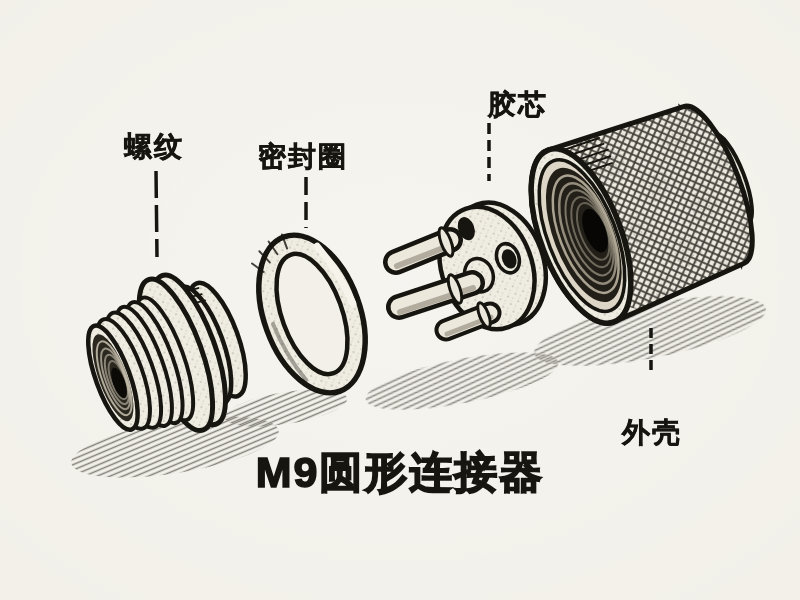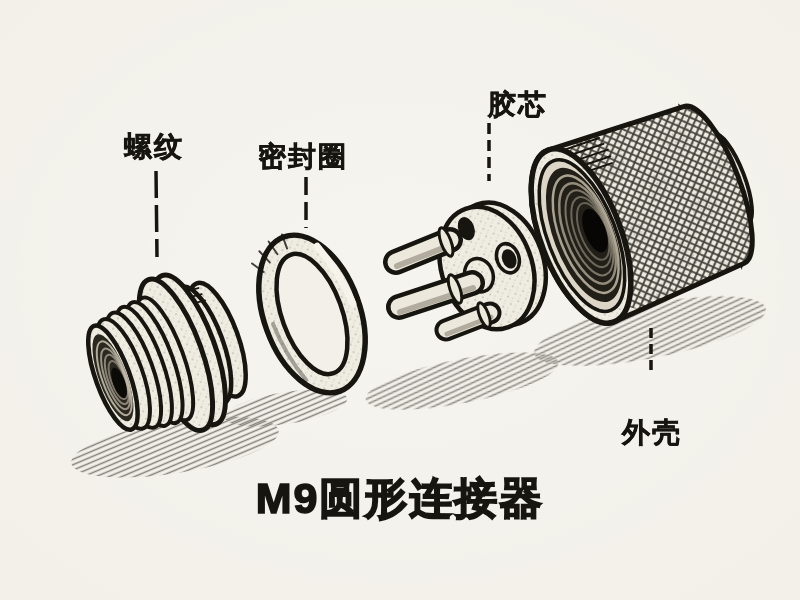--- a/index.html
+++ b/index.html
@@ -138,15 +138,15 @@
       <path d="M 306 177 L 306 228" stroke-dasharray="18 7"></path>
       <path d="M 489 123 L 489 181" stroke-dasharray="11 6"></path>
       <path d="M 651 328 L 651 376" stroke-dasharray="10 6"></path>
     </g>
   </svg>
 
   <div class="lbl" style="left:154px;top:147px;">螺纹</div>
   <div class="lbl" style="left:303px;top:157px;text-align:right;">密封圈</div>
   <div class="lbl" style="left:518px;top:105px;">胶芯</div>
   <div class="lbl" style="left:652px;top:396px;margin-top:37px;">外壳</div>
-  <div class="title" style="left:400px;top:499px;">M9圆形连接器</div>
+  <div class="title" style="left:400px;top:473px;">M9圆形连接器</div>
 
 </div>
 
 </body></html>

